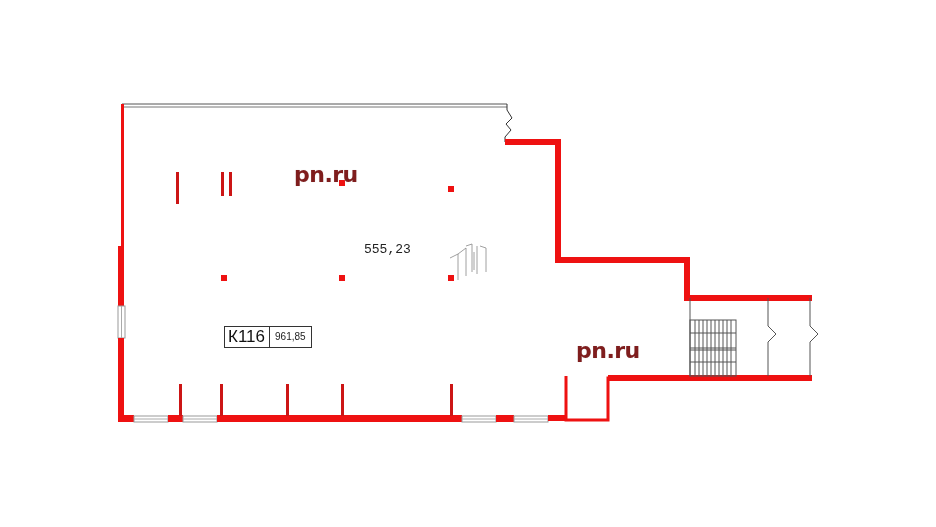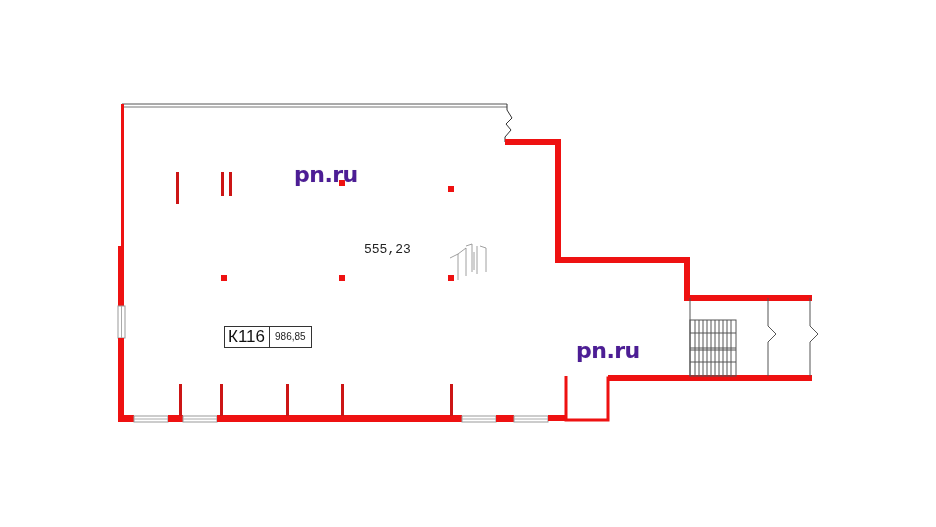--- a/index.html
+++ b/index.html
@@ -1,18 +1,18 @@
 <!DOCTYPE html>
 <html><head>
   <meta charset="utf-8">
   <style>
     html, body { margin: 0; padding: 0; background: #ffffff; }
     body { width: 936px; height: 527px; position: relative; overflow: hidden; font-family: "Liberation Sans", sans-serif; }
     #plan { position: absolute; left: 0; top: 0; width: 936px; height: 527px; }
-    .watermark { position: absolute; font-family: "DejaVu Sans", sans-serif; font-weight: bold; font-size: 22px; color: #4c1d95; letter-spacing: -0.5px; text-shadow: 0 0 1px #d6d6d6; }
+    .watermark { position: absolute; font-family: "DejaVu Sans", sans-serif; font-weight: bold; font-size: 22px; color: #7f1d1d; letter-spacing: -0.5px; text-shadow: 0 0 1px #d6d6d6; }
     .area-label { position: absolute; font-family: Liberation Mono, monospace; font-size: 13px; color: #222; }
     .room-tag { position: absolute; left: 224px; top: 326px; height: 20px; display: flex; border: 1px solid #333; background: #fff; justify-content: space-between; }
     .room-tag .code { font-size: 17px; line-height: 20px; padding: 0 4px 0 3px; border-right: 1px solid #333; color: #111; }
     .room-tag .area { font-size: 10px; line-height: 20px; padding: 0 5px; color: #222; }
   </style>
 </head>
 <body>
 
 <svg id="plan" viewBox="0 0 936 527" xmlns="http://www.w3.org/2000/svg">
 
@@ -115,14 +115,14 @@
   </g>
 </svg>
 
 <div class="watermark" style="left:294px;top:162px;">pn.ru</div>
 <div class="watermark" style="left:576px;top:338px;">pn.ru</div>
 
 <div class="area-label" style="left:364px;top:242px;">555,23</div>
 
 <div class="room-tag">
   <span class="code">К116</span>
-  <span class="area">986,85</span>
+  <span class="area">961,85</span>
 </div>
 
 </body></html>

